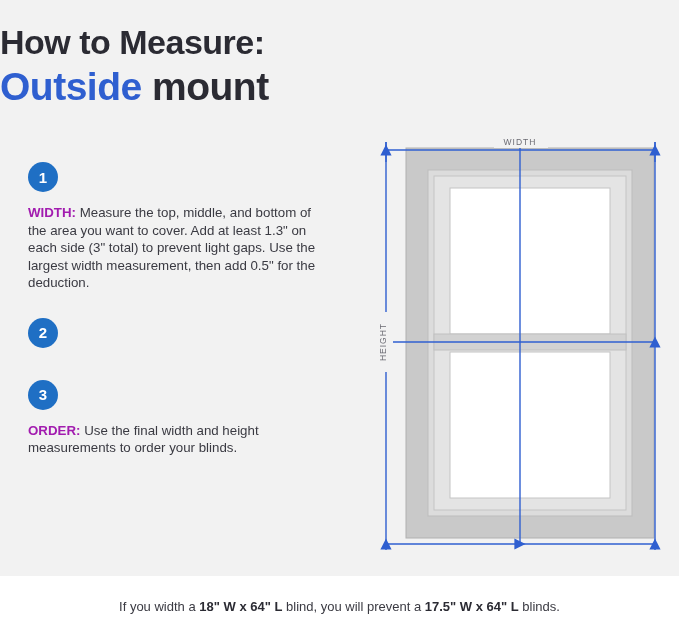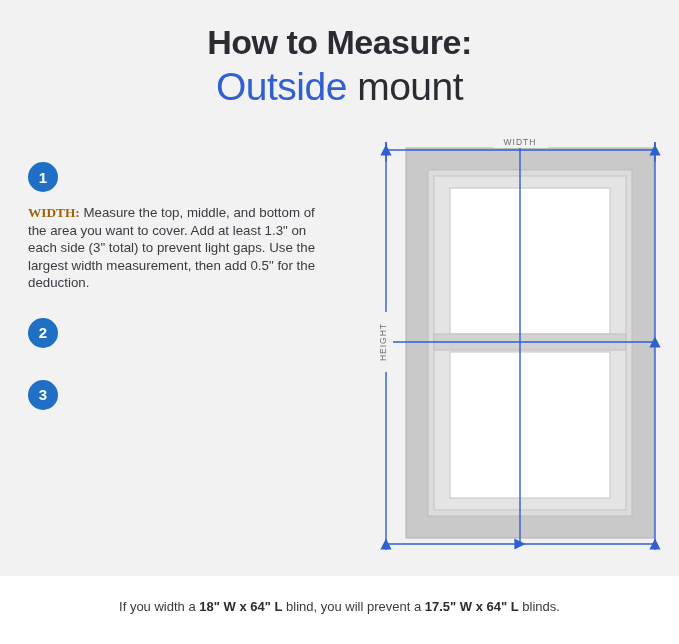--- a/index.html
+++ b/index.html
@@ -19,32 +19,31 @@
     height: 644px;
     background: #f2f2f2;
   }
 
   
   .title-block {
     position: absolute;
     top: 22px;
     left: 0;
     width: 679px;
-    text-align: center;
   }
   .title-line1 {
     font-size: 34px;
     font-weight: bold;
     color: #2b2b33;
     letter-spacing: -0.5px;
     line-height: 40px;
   }
   .title-line2 {
     font-size: 39px;
-    font-weight: normal;
+    font-weight: bold;
     color: #2b2b33;
     letter-spacing: -0.5px;
     line-height: 46px;
     margin-top: 2px;
   }
   .title-accent {
     color: #2f5fd0;
   }
 
   
@@ -71,22 +70,21 @@
     justify-content: center;
     margin-bottom: 12px;
   }
   .step-text {
     font-size: 13.3px;
     line-height: 17.5px;
     color: #3a3a42;
   }
   .step-text b {
     font-weight: bold;
-    color: #a16207;
-    font-family: Liberation Serif, serif;
+    color: #a21caf;
   }
   .step-1 .step-text { width: 290px; }
   .step-2 .step-text { width: 325px; }
   .step-3 .step-text { width: 300px; }
 
   .step-1 { margin-bottom: 26px; }
   .step-2 { margin-bottom: 32px; }
 
   
   .diagram {
@@ -145,20 +143,21 @@
       <div class="step-badge">1</div>
       <div class="step-text"><b>WIDTH:</b><span> Measure the top, middle, and bottom of the area you want to cover. Add at least 1.3" on each side (3" total) to prevent light gaps. Use the largest width measurement, then add 0.5" for the deduction.</span></div>
     </div>
 
     <div class="step step-2">
       <div class="step-badge">2</div>
     </div>
 
     <div class="step step-3">
       <div class="step-badge">3</div>
+      <div class="step-text"><b>ORDER:</b><span> Use the final width and height measurements to order your blinds.</span></div>
     </div>
 
   </div>
 
   <div class="diagram">
     <svg width="285" height="425" viewBox="0 0 285 425" xmlns="http://www.w3.org/2000/svg">
       <defs>
         <marker id="arrTop" markerWidth="8" markerHeight="8" refX="4" refY="4" orient="auto">
           <path d="M4,0 L8,8 L0,8 Z" fill="#2f5fd0"></path>
         </marker>

